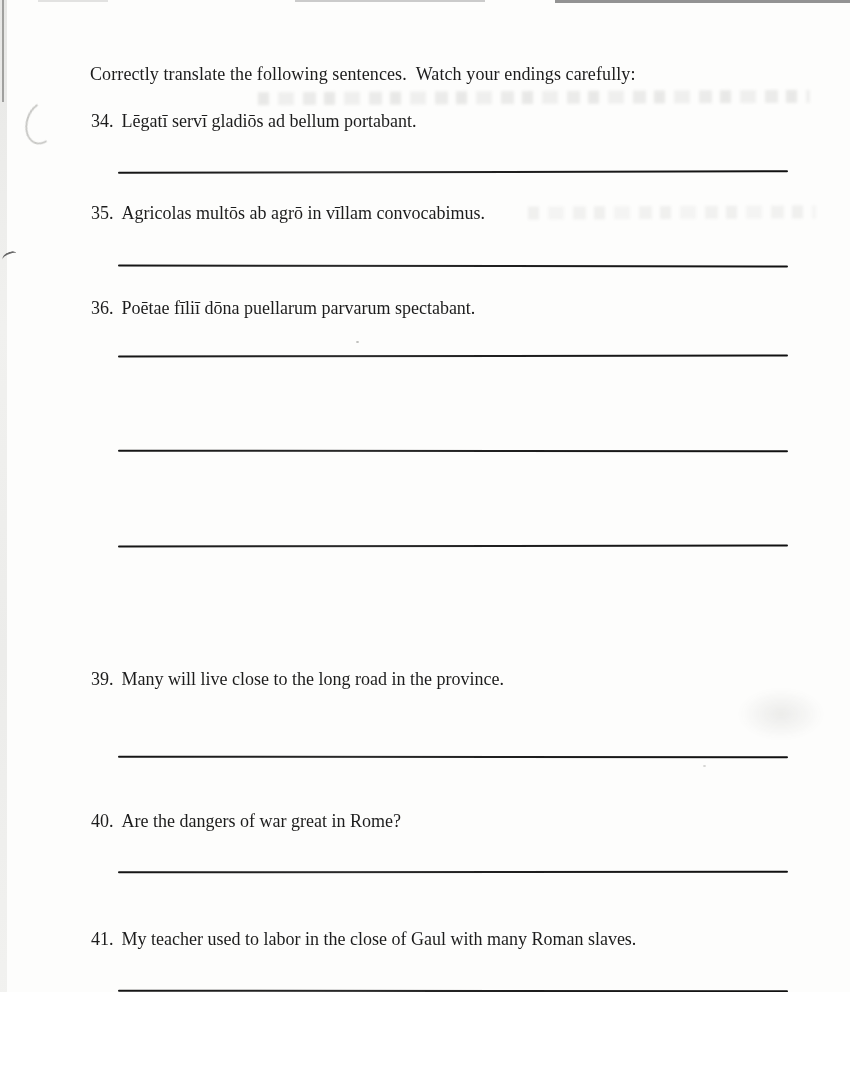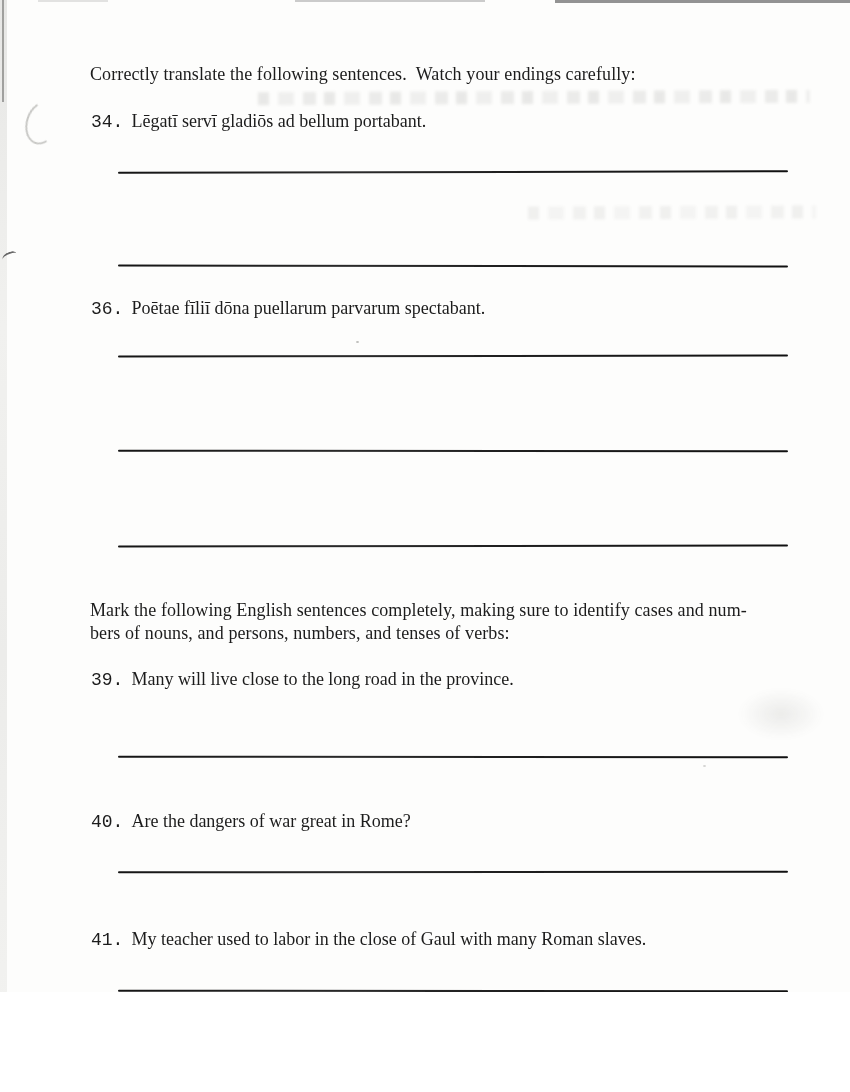--- a/index.html
+++ b/index.html
@@ -91,21 +91,21 @@
     letter-spacing: 0.1px;
   }
   .question {
     position: absolute;
     left: 91px;
     width: 716px;
     font-size: 18px;
     line-height: 22px;
     white-space: nowrap;
   }
-  .qnum { display: inline-block; margin-right: 8px; font-family: Liberation Mono, monospace; }
+  .qnum { display: inline-block; margin-right: 8px; }
 
   
   .answer-line {
     position: absolute;
     left: 118px;
     width: 670px;
     height: 2px;
     background: linear-gradient(90deg, #151515 0%, #2a2a2a 35%, #1a1a1a 70%, #111 100%);
     border-radius: 1px;
   }
@@ -129,32 +129,34 @@
   <div class="speck speck-2"></div>
   <div class="speck speck-3"></div>
 
   <div class="instructions" style="top:63px">Correctly translate the following sentences.  Watch your endings carefully:</div>
 
   <div class="question" style="top:110px">
     <span class="qnum">34.</span><span>Lēgatī servī gladiōs ad bellum portabant.</span>
   </div>
   <div class="answer-line" style="top:171px; transform:rotate(-0.12deg)"></div>
 
+  <div class="question" style="top:202px">
+    <span class="qnum">35.</span><span>Agricolas multōs ab agrō in vīllam convocabimus.</span>
+  </div>
   <div class="answer-line" style="top:265px; transform:rotate(0.08deg)"></div>
 
   <div class="question" style="top:297px">
     <span class="qnum">36.</span><span>Poētae fīliī dōna puellarum parvarum spectabant.</span>
   </div>
   <div class="answer-line" style="top:355px; transform:rotate(-0.1deg)"></div>
 
   <div class="answer-line" style="top:450px; transform:rotate(0.06deg)"></div>
 
   <div class="answer-line" style="top:545px; transform:rotate(-0.08deg)"></div>
 
-  <div class="instructions" style="top:599px"><span>Mark the following English sentences completely, making sure to identify cases and num-</span><br><span>bers of nouns, and persons, numbers, and tenses of verbs:</span></div>
 
   <div class="question" style="top:668px">
     <span class="qnum">39.</span><span>Many will live close to the long road in the province.</span>
   </div>
   <div class="answer-line" style="top:756px; transform:rotate(0.05deg)"></div>
 
   <div class="question" style="top:810px">
     <span class="qnum">40.</span><span>Are the dangers of war great in Rome?</span>
   </div>
   <div class="answer-line" style="top:871px; transform:rotate(-0.06deg)"></div>

